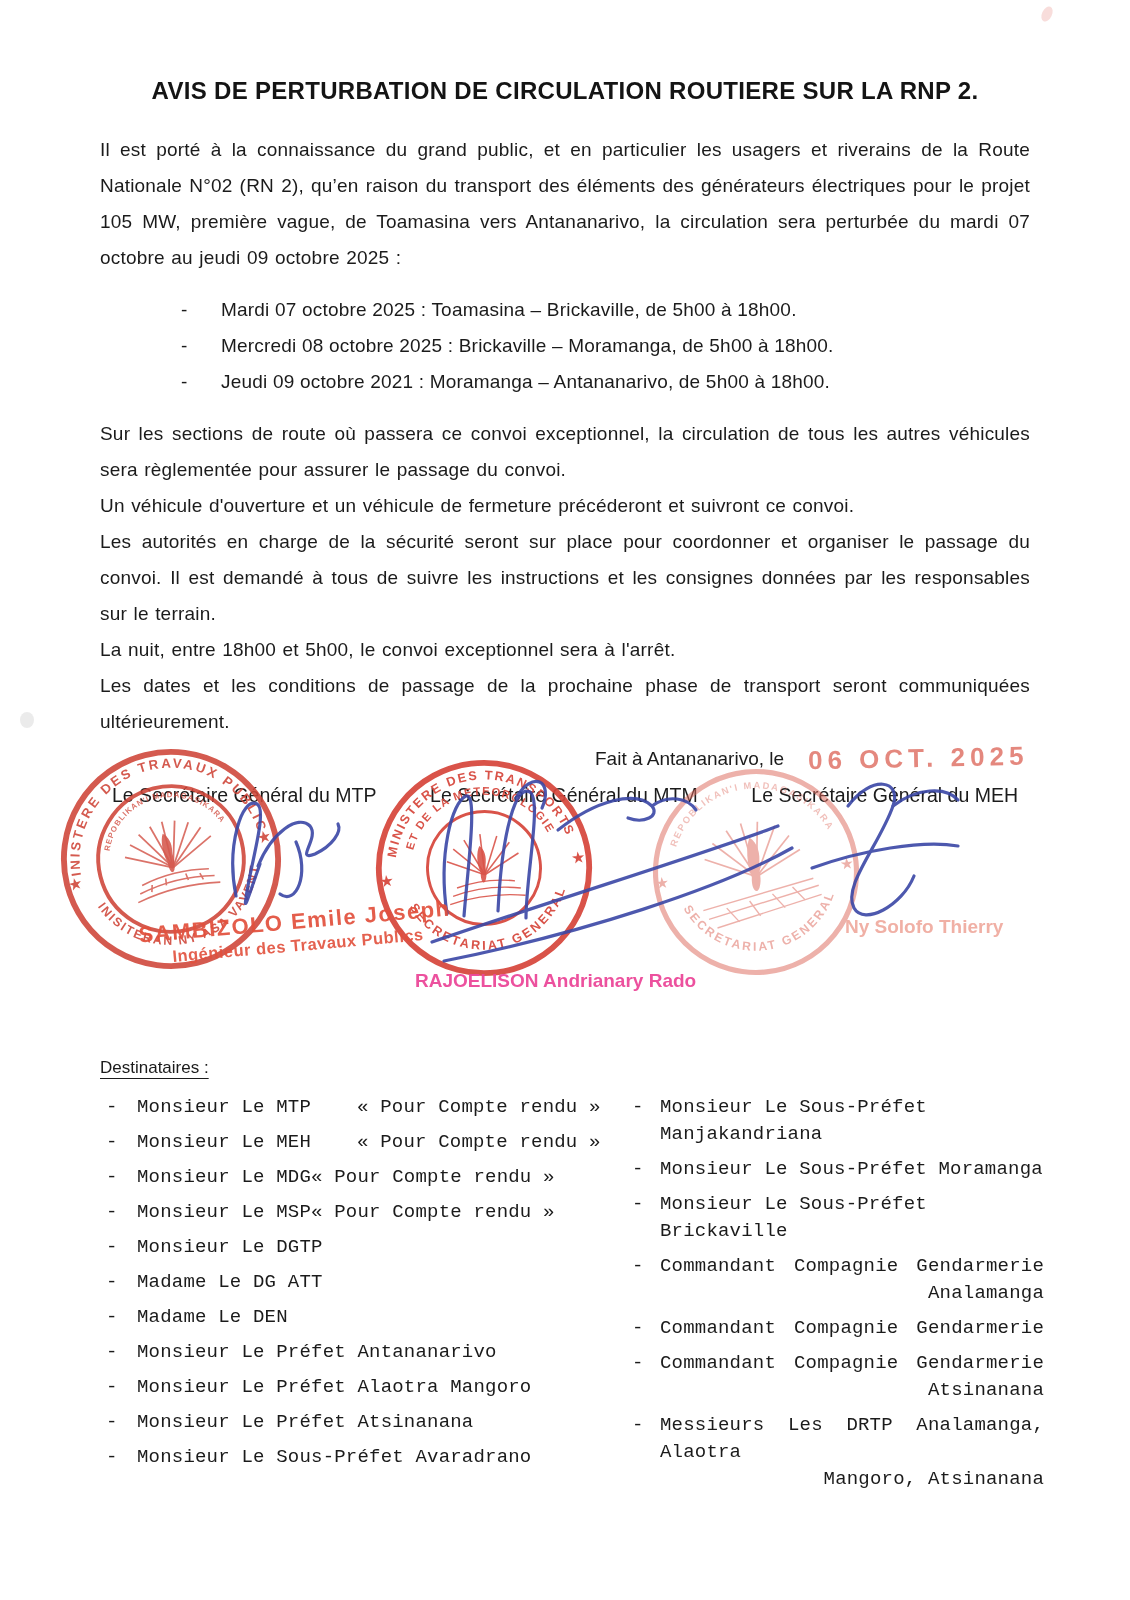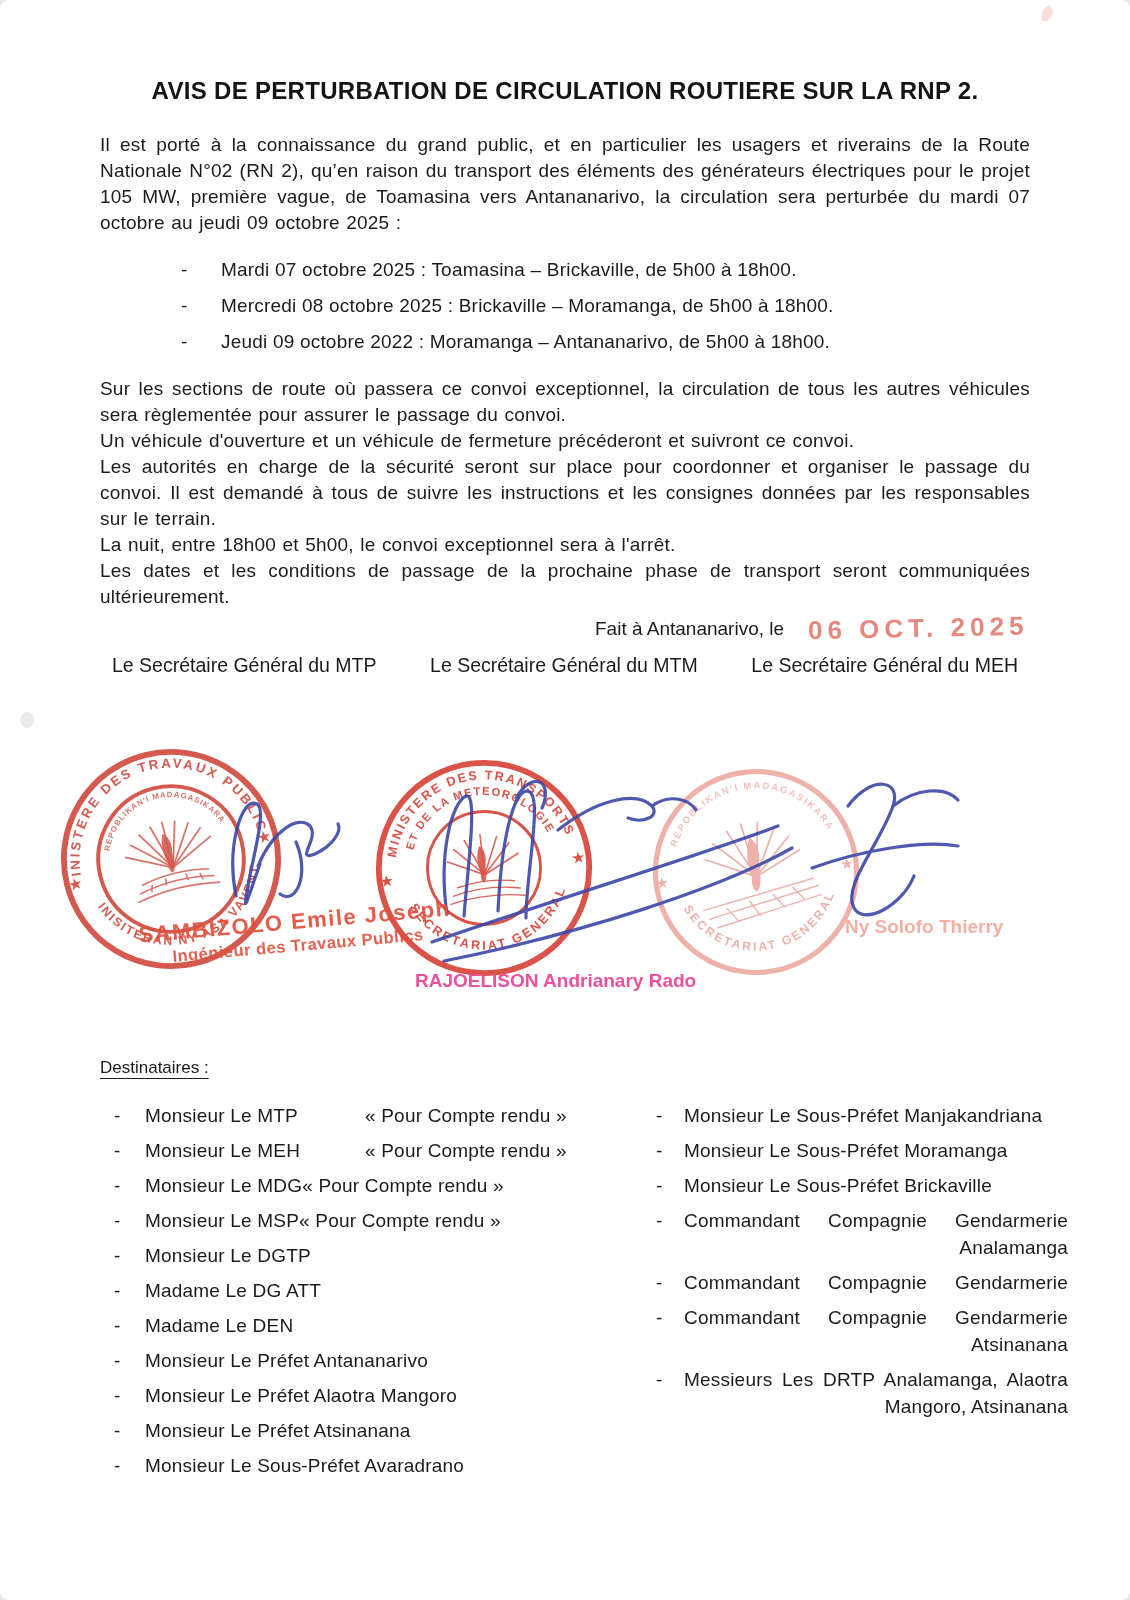--- a/index.html
+++ b/index.html
@@ -1,28 +1,28 @@
 <!DOCTYPE html>
 <html><head>
 <meta charset="utf-8">
 <style>
   html,body{margin:0;padding:0;background:#e8e8e8;}
   .page{
     position:relative; width:1130px; height:1600px; margin:0 auto;
     background:#ffffff; overflow:hidden;
-    font-family:"Liberation Sans", sans-serif; color:#1b1b1b;border-radius:9px;
+    font-family:"Liberation Sans", sans-serif; color:#1b1b1b;
   }
   .doc{position:absolute; left:100px; right:100px; top:76px;}
   .title{
     margin:0 0 26px 0; text-align:center;
     font-size:24px; font-weight:bold; letter-spacing:.3px; color:#141414;
     line-height:30px;
   }
   .para{
-    margin:0; font-size:19px; line-height:26px; text-align:justify;
+    margin:0; font-size:19px; line-height:36px; text-align:justify;
     letter-spacing:.2px; word-spacing:1px;
   }
   ul.schedule{list-style:none; margin:16px; padding:0;}
   ul.schedule li{
     position:relative; padding-left:105px; font-size:19px; line-height:36px;
     letter-spacing:.2px;
   }
   ul.schedule li::before{content:"-"; position:absolute; left:65px;}
   .dateline{font-size:19px; line-height:36px; margin-left:495px; white-space:nowrap;}
   .date-stamp{
@@ -41,21 +41,21 @@
   .stamp.s3{left:648px; top:18px; width:216px; height:216px; transform:rotate(-6deg);  opacity:.52;}
   .signatures{position:absolute; left:0; top:0; width:1130px; height:245px; overflow:visible;}
   .red-name{position:absolute; white-space:nowrap; font-weight:bold;}
   .red-name.n1{left:138px; top:163px; font-size:22px; color:#e2503c; letter-spacing:1.5px; transform:rotate(-5deg); opacity:.92;}
   .red-name.r1{left:172px; top:190px; font-size:16.5px; color:#e2503c; letter-spacing:.5px; transform:rotate(-5deg); opacity:.9;}
   .red-name.n2{left:415px; top:224px; font-size:19px; color:#ec4899; font-weight:600; opacity:.95;}
   .red-name.n3{left:845px; top:170px; font-size:19px; color:#f0aca1; font-weight:600; opacity:.95;}
   .dest{position:absolute; left:100px; top:1058px; width:940px;}
   .dest-heading{font-size:17px; text-decoration:underline; text-underline-offset:5px;}
   .dest-cols{display:flex; margin-top:12px;}
-  .dest-cols ul{list-style:none; margin:12px; padding:0;}
+  .dest-cols ul{list-style:none; margin:4px; padding:0;font-family:Liberation Mono, monospace;}
   .col-left{flex:0 0 520px;}
   .col-right{flex:0 0 412px;}
   .dest-cols li{
     position:relative; font-size:19px; line-height:27px; margin-bottom:8px;
     letter-spacing:.2px;
   }
   .col-left li{padding-left:33px;}
   .col-left li::before{content:"-"; position:absolute; left:2px;}
   .col-right li{padding-left:28px;}
   .col-right li::before{content:"-"; position:absolute; left:0;}
@@ -74,21 +74,21 @@
 <div class="page">
 
   <div class="doc">
     <h1 class="title">AVIS DE PERTURBATION DE CIRCULATION ROUTIERE SUR LA RNP 2.</h1>
 
     <p class="para">Il est porté à la connaissance du grand public, et en particulier les usagers et riverains de la Route Nationale N°02 (RN 2), qu’en raison du transport des éléments des générateurs électriques pour le projet 105 MW, première vague, de Toamasina vers Antananarivo, la circulation sera perturbée du mardi 07 octobre au jeudi 09 octobre 2025 :</p>
 
     <ul class="schedule">
       <li>Mardi 07 octobre 2025 : Toamasina – Brickaville, de 5h00 à 18h00.</li>
       <li>Mercredi 08 octobre 2025 : Brickaville – Moramanga, de 5h00 à 18h00.</li>
-      <li>Jeudi 09 octobre 2022 : Moramanga – Antananarivo, de 5h00 à 18h00.</li>
+      <li>Jeudi 09 octobre 2021 : Moramanga – Antananarivo, de 5h00 à 18h00.</li>
     </ul>
 
     <p class="para">Sur les sections de route où passera ce convoi exceptionnel, la circulation de tous les autres véhicules sera règlementée pour assurer le passage du convoi.</p>
     <p class="para">Un véhicule d'ouverture et un véhicule de fermeture précéderont et suivront ce convoi.</p>
     <p class="para">Les autorités en charge de la sécurité seront sur place pour coordonner et organiser le passage du convoi. Il est demandé à tous de suivre les instructions et les consignes données par les responsables sur le terrain.</p>
     <p class="para">La nuit, entre 18h00 et 5h00, le convoi exceptionnel sera à l'arrêt.</p>
     <p class="para">Les dates et les conditions de passage de la prochaine phase de transport seront communiquées ultérieurement.</p>
 
     <div class="dateline">
       <span>Fait à Antananarivo, le</span><span class="date-stamp">06 OCT. 2025</span>

